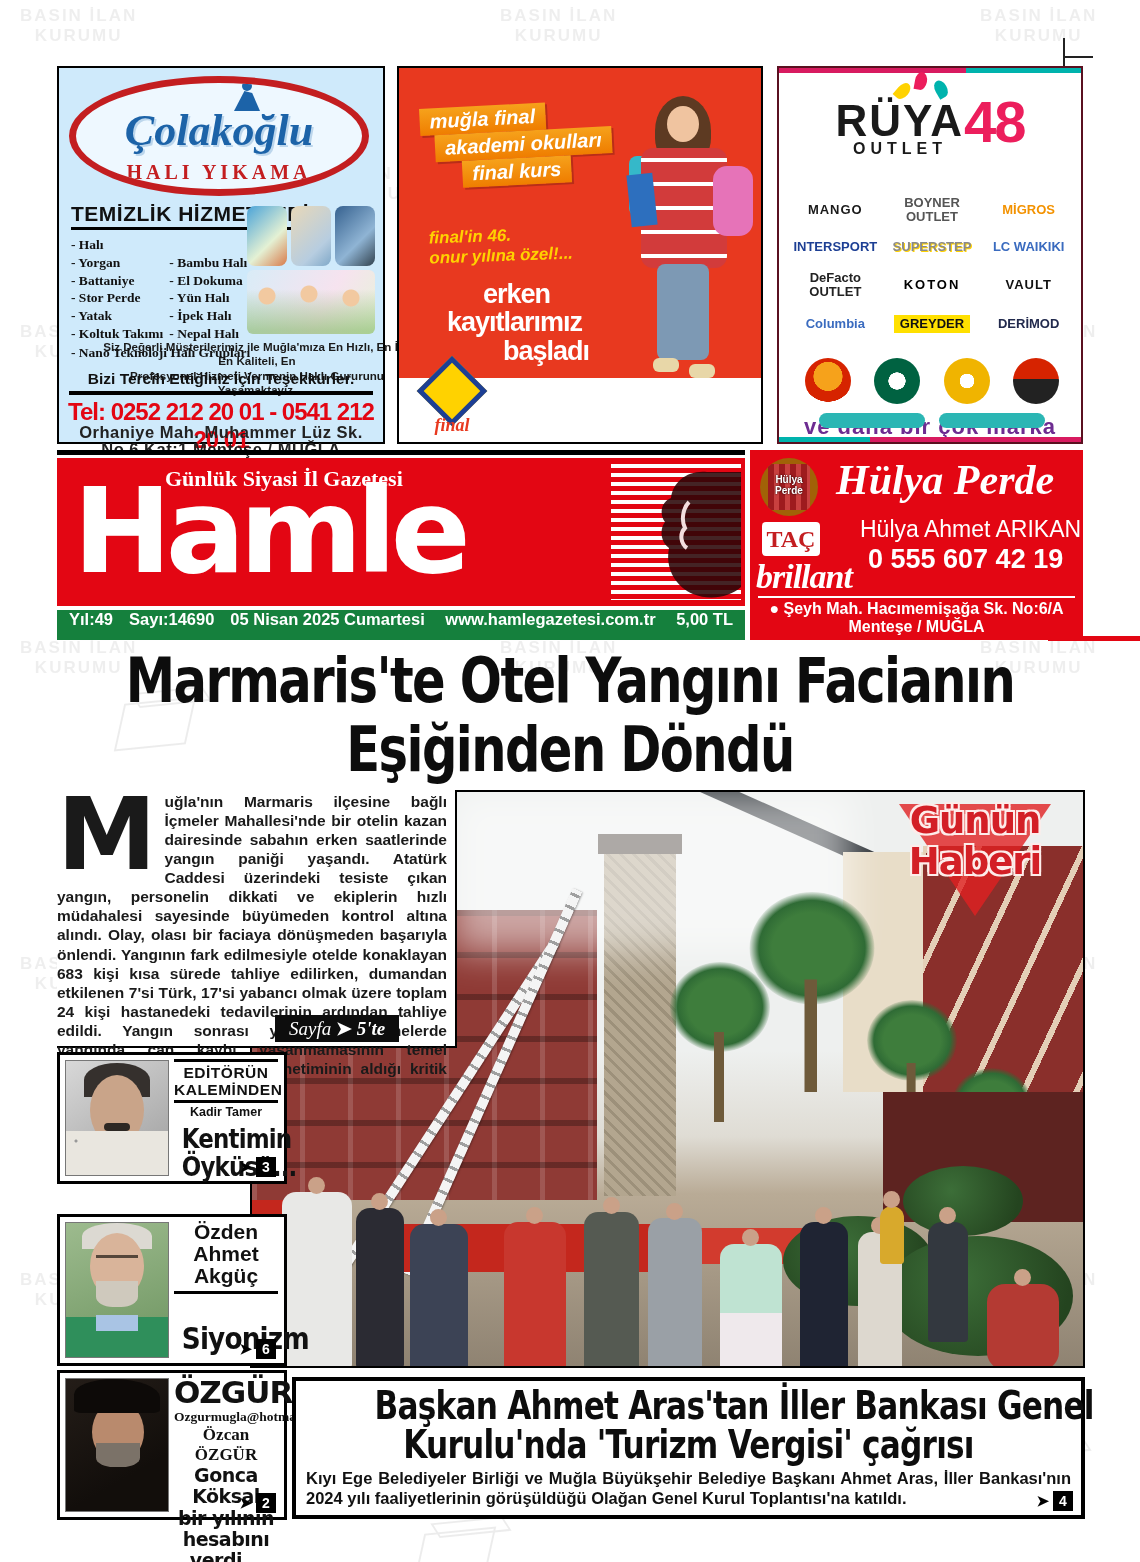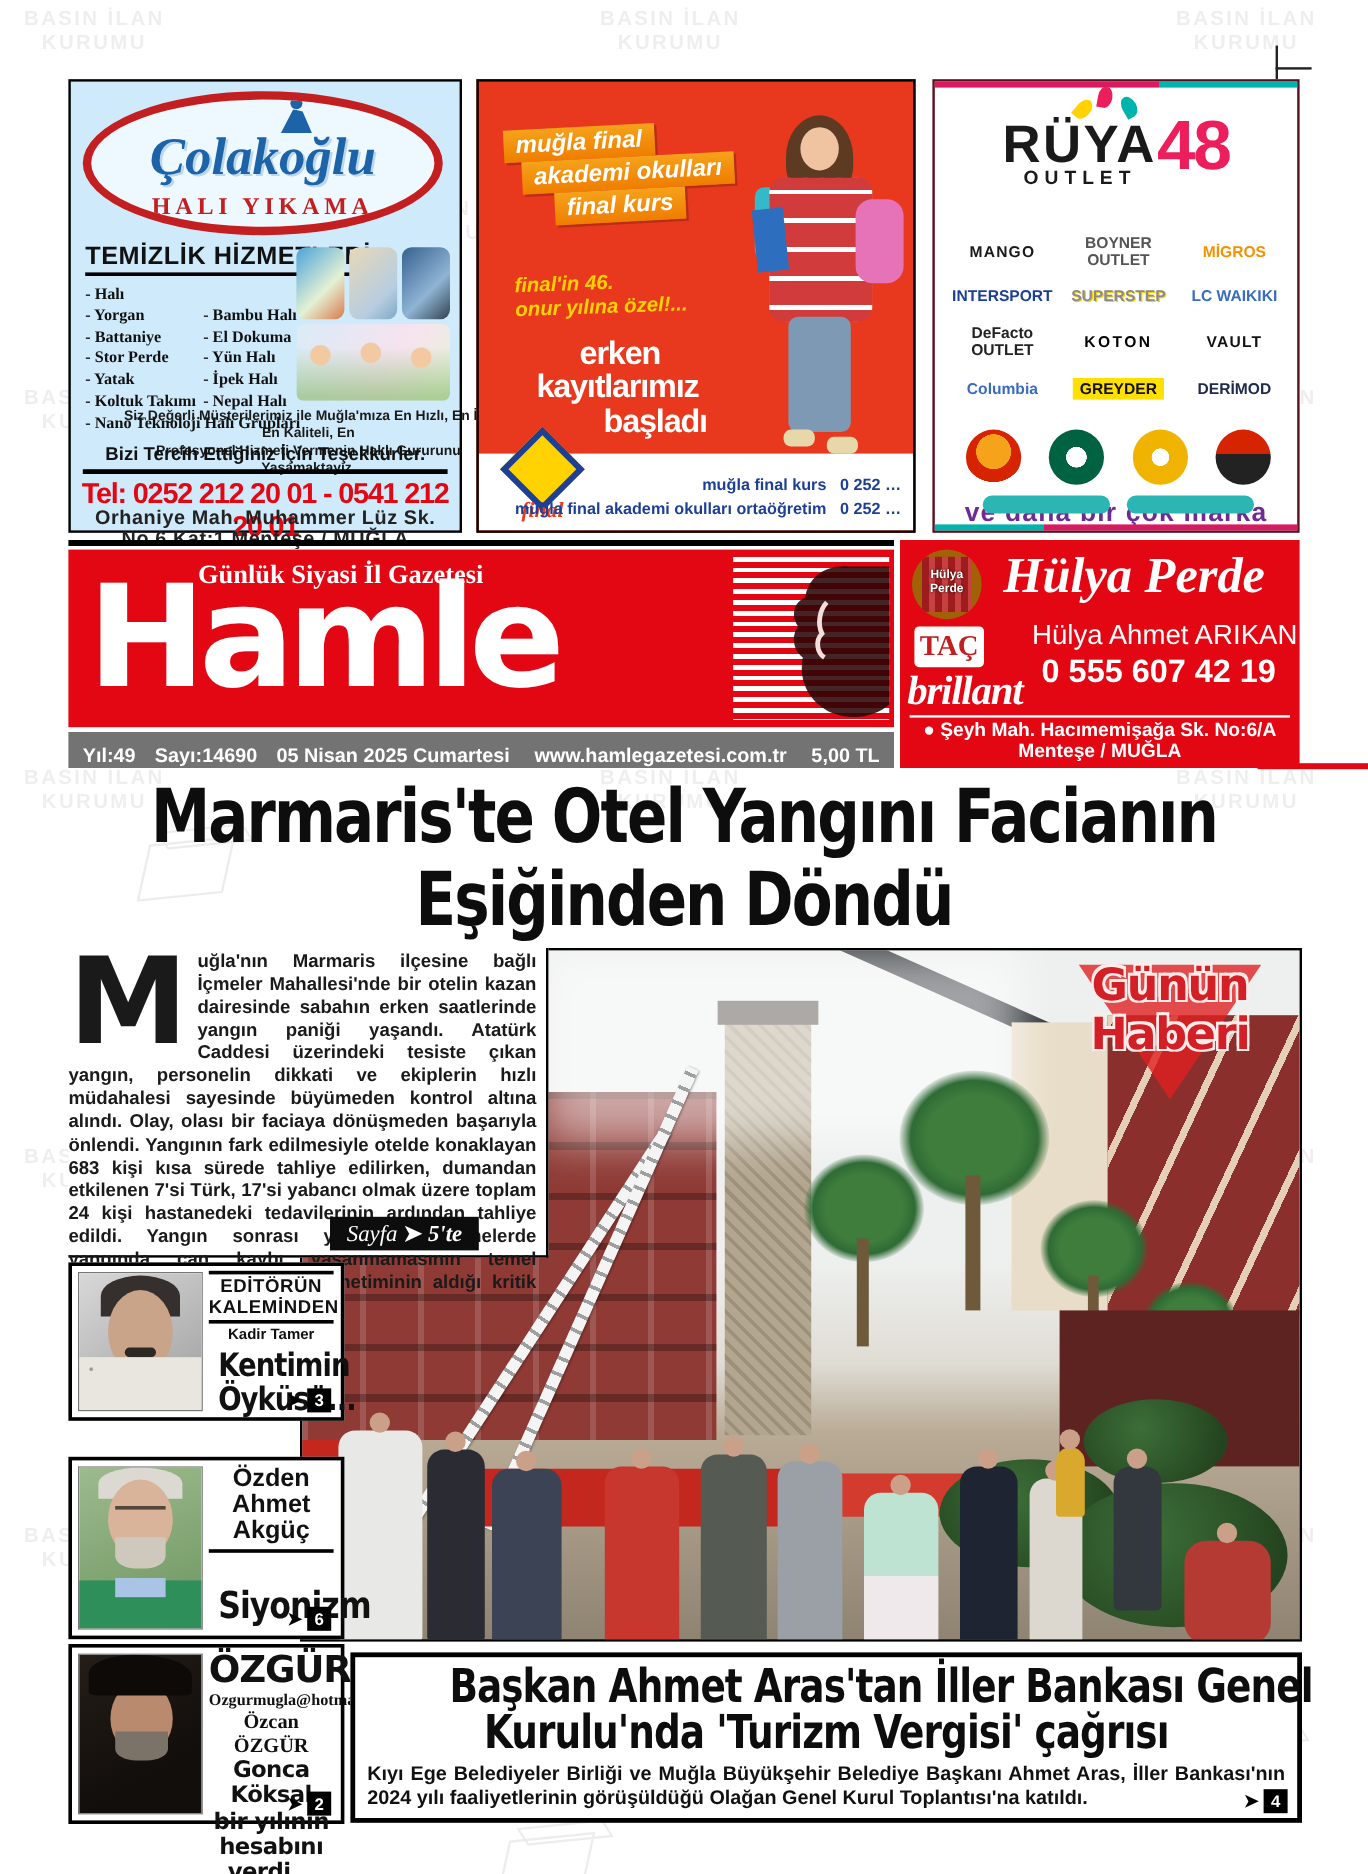--- a/index.html
+++ b/index.html
@@ -134,22 +134,22 @@
   
   .mast-line{left:57px;top:450px;width:688px;height:5px;background:#000;z-index:2;}
   .mast{left:57px;top:458px;width:688px;height:148px;background:#e30613;z-index:2;}
   .tagline{position:absolute;left:108px;top:8px;color:#fff;font-family:"Liberation Serif",serif;
        font-weight:bold;font-size:22px;}
   .hamle{position:absolute;left:16px;top:14px;color:#fff;font-family:"DejaVu Sans",sans-serif;
        font-weight:bold;font-size:118px;line-height:1;letter-spacing:-6px;}
   .ata{position:absolute;right:4px;top:6px;width:130px;height:136px;
        background:repeating-linear-gradient(180deg,#fff 0 4px,#e30613 4px 9px);overflow:hidden;}
   .ata svg{position:absolute;right:-8px;top:4px;}
-  .infobar{left:57px;top:610px;width:688px;height:30px;background:#737373;color:#fff;z-index:2;
-       display:flex;align-items:flex-end;font-weight:bold;font-size:16.5px;}
+  .infobar{left:57px;top:610px;width:688px;height:30px;background:#15803d;color:#fff;z-index:2;
+       display:flex;align-items:flex-start;font-weight:bold;font-size:16.5px;}
   .infobar .grp{display:flex;gap:16px;padding-left:12px;}
   .infobar .site{margin-left:auto;}
   .infobar .price{margin-left:auto;padding-right:12px;}
   
   .hulya{left:750px;top:450px;width:333px;height:190px;background:#e30613;z-index:2;color:#fff;}
   .hp-circle{position:absolute;left:10px;top:8px;width:58px;height:58px;border-radius:50%;background:#a16207;overflow:hidden;}
   .hp-circle .curt{position:absolute;left:8px;top:6px;width:42px;height:46px;
        background:repeating-linear-gradient(90deg,#9e1b1e 0 6px,#c8403f 6px 11px);}
   .hp-circle .lbl{position:absolute;left:0;top:16px;width:100%;text-align:center;color:#fff;
        font-size:10px;font-weight:bold;line-height:1.1;text-shadow:0 0 2px #000;}
@@ -390,24 +390,20 @@
         <div class="girl-folder"></div>
       <div class="girl-jeans"></div>
         <div class="girl-shoe1"></div>
         <div class="girl-shoe2"></div>
     </div>
     <div class="ad2-strip">
       <div class="ad2-logo">
         <div class="dia"></div>
           <div class="fin">final</div>
       </div>
-      <div class="ad2-contact">
-        <span>muğla final kurs</span> &nbsp; <span>0 252 …</span><br>
-        <span>muğla final akademi okulları ortaöğretim</span> &nbsp; <span>0 252 …</span>
-      </div>
     </div>
   </div>
 
   <div class="abs ad3">
     <div class="drops">
       <i style="left:0;top:8px;background:#ffd200;transform:rotate(40deg)"></i>
       <i style="left:18px;top:-2px;background:#ec1e5c;transform:rotate(10deg)"></i>
       <i style="left:38px;top:6px;background:#00b3ad;transform:rotate(-30deg)"></i>
     </div>
     <div class="ruya-logo">

